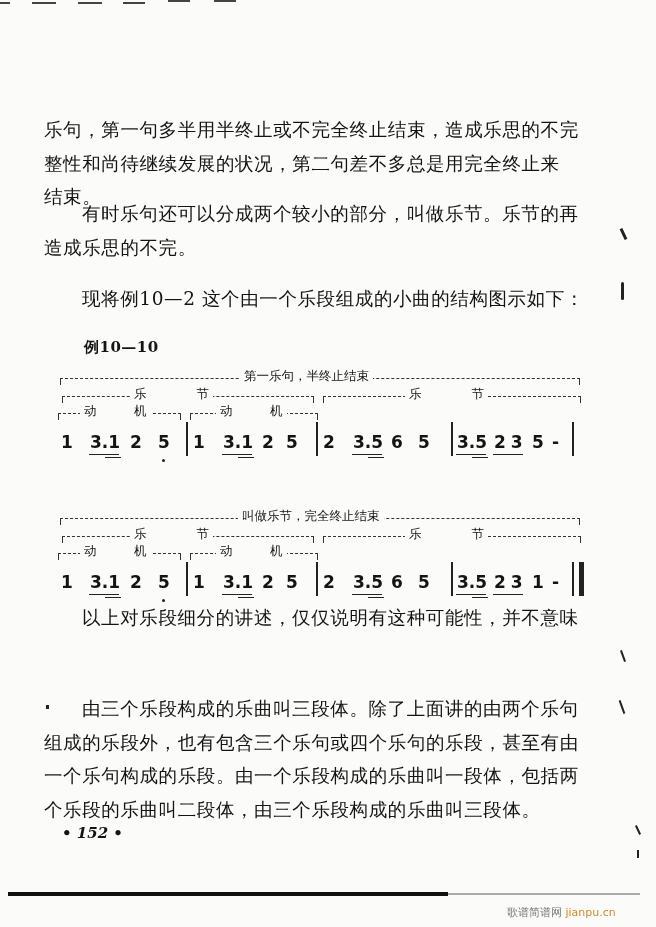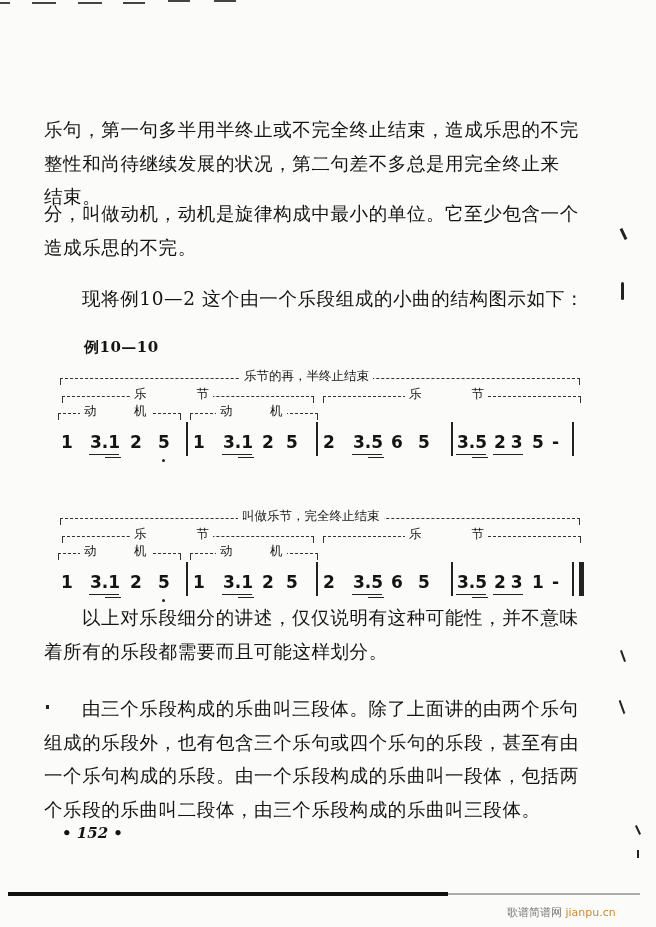--- a/index.html
+++ b/index.html
@@ -44,32 +44,32 @@
   <span style="left:168px;width:22px;top:0"></span>
     <span style="left:214px;width:22px;top:0"></span>
 </div>
 
 <div class="para" style="top:113px">
   <div>乐句，第一句多半用半终止或不完全终止结束，造成乐思的不完</div>
   <div>整性和尚待继续发展的状况，第二句差不多总是用完全终止来</div>
   <div>结束。</div>
 </div>
 <div class="para" style="top:197px">
-  <div>分，叫做动机，动机是旋律构成中最小的单位。它至少包含一个</div>
+  <div><span class="indent"></span><span>有时乐句还可以分成两个较小的部分，叫做乐节。乐节的再</span></div>
   <div>造成乐思的不完。</div>
 </div>
 <div class="para" style="top:282px">
   <div><span class="indent"></span><span>现将例10—2 这个由一个乐段组成的小曲的结构图示如下：</span></div>
 </div>
 
 <div class="example-label">例10—10</div>
 
 <div class="staff" style="top:372px">
   <div class="bracket" style="left:2px;top:6px;width:520px">
-    <span class="bracket-label" style="left:180px">乐节的再，半终止结束</span>
+    <span class="bracket-label" style="left:180px">第一乐句，半终止结束</span>
   </div>
   <div class="bracket" style="left:4px;top:24px;width:252px">
     <span class="bracket-label" style="left:68px">乐　　　　节</span>
   </div>
   <div class="bracket" style="left:265px;top:24px;width:258px">
     <span class="bracket-label" style="left:82px">乐　　　　节</span>
   </div>
   <div class="bracket" style="left:0;top:41px;width:123px">
     <span class="bracket-label" style="left:22px">动　　　机</span>
   </div>
@@ -156,21 +156,20 @@
     <span class="underline" style="left:435px;top:26px;width:30px"></span>
     <span class="note" style="left:474px">1</span>
     <span class="note" style="left:494px">-</span>
     <span class="barline" style="left:514px"></span>
     <span class="barline final"></span>
   </div>
 </div>
 
 <div class="para" style="top:601px">
   <div><span class="indent"></span><span>以上对乐段细分的讲述，仅仅说明有这种可能性，并不意味</span></div>
-  <div>着所有的乐段都需要而且可能这样划分。</div>
 </div>
 <div class="para" style="top:692px">
   <div><span class="indent"></span><span>由三个乐段构成的乐曲叫三段体。除了上面讲的由两个乐句</span></div>
   <div>组成的乐段外，也有包含三个乐句或四个乐句的乐段，甚至有由</div>
   <div>一个乐句构成的乐段。由一个乐段构成的乐曲叫一段体，包括两</div>
   <div>个乐段的乐曲叫二段体，由三个乐段构成的乐曲叫三段体。</div>
 </div>
 
 <div class="page-number">• 152 •</div>
 

